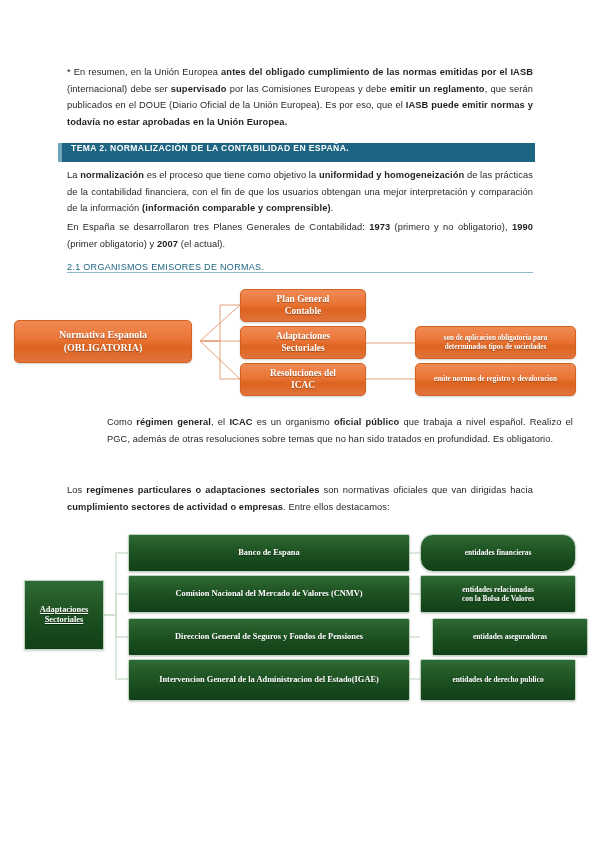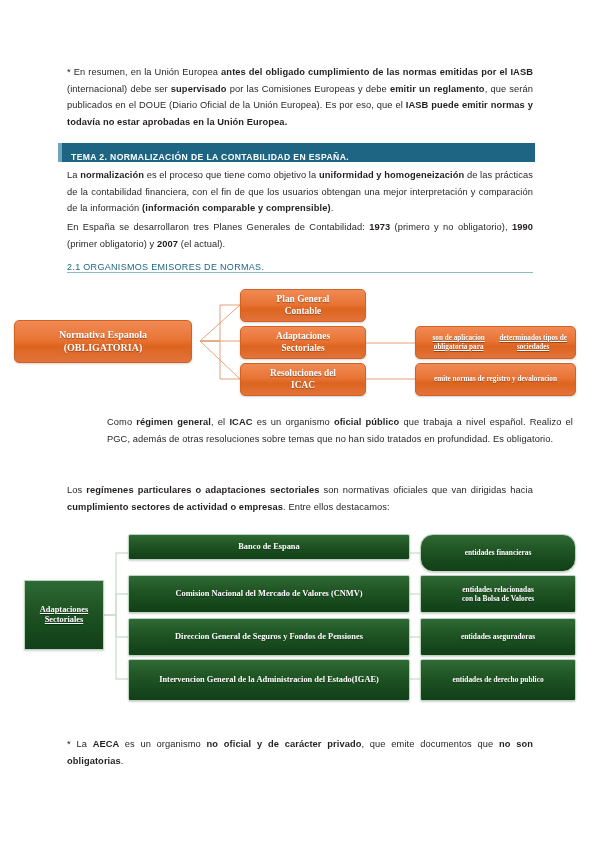--- a/index.html
+++ b/index.html
@@ -38,21 +38,21 @@
   .banner {
     position: absolute;
     left: 58px;
     top: 143px;
     width: 477px;
     height: 19px;
     background: #1d6583;
     border-left: 4px solid #6fa5bd;
     box-sizing: border-box;
     display: flex;
-    align-items: flex-end;
+    align-items: flex-start;
   }
   .banner-label {
     color: #ffffff;
     font-size: 8.6px;
     font-weight: bold;
     letter-spacing: .045em;
     padding-left: 9px;
     white-space: nowrap;
   }
 
@@ -150,21 +150,21 @@
   <div class="dbox orange" style="left:240px; top:326px; width:126px; height:33px; font-size:9.4px; flex-direction:column;">
     <span>Adaptaciones</span>
     <span>Sectoriales</span>
   </div>
 
   <div class="dbox orange" style="left:240px; top:363px; width:126px; height:33px; font-size:9.4px; flex-direction:column;">
     <span>Resoluciones del</span>
     <span>ICAC</span>
   </div>
 
-  <div class="dbox orange" style="left:415px; top:326px; width:161px; height:33px; font-size:7.2px; flex-direction:row;text-decoration:underline;">
+  <div class="dbox orange" style="left:415px; top:326px; width:161px; height:33px; font-size:7.2px; flex-direction:column;">
     <span>son de aplicacion obligatoria para</span>
     <span>determinados tipos de sociedades</span>
   </div>
 
   <div class="dbox orange" style="left:415px; top:363px; width:161px; height:33px; font-size:7.2px; flex-direction:row;">
     <span>emite normas de registro y de</span>
     <span>valoracion</span>
   </div>
 
   <div class="para" style="top:414px;margin-left:40px;"><span>Como </span><b>régimen general</b><span>, el </span><b>ICAC </b><span>es un organismo </span><b>oficial público </b><span>que trabaja a nivel español. Realizo el PGC, además de otras resoluciones sobre temas que no han sido tratados en profundidad. Es obligatorio.</span></div>
@@ -180,45 +180,44 @@
     <line x1="410" y1="594" x2="420" y2="594" stroke="#cfe0cf" stroke-width="1.4"></line>
     <line x1="410" y1="637" x2="420" y2="637" stroke="#cfe0cf" stroke-width="1.4"></line>
     <line x1="410" y1="679" x2="420" y2="679" stroke="#cfe0cf" stroke-width="1.4"></line>
   </svg>
 
   <div class="dbox green square" style="left:24px; top:580px; width:80px; height:70px; font-size:8.4px; flex-direction:column;">
     <span class="u">Adaptaciones</span>
     <span class="u">Sectoriales</span>
   </div>
 
-  <div class="dbox green" style="left:128px; top:534px; width:282px; height:26px; font-size:8.4px;">
+  <div class="dbox green" style="left:128px; top:534px; width:282px; height:38px; font-size:8.4px;">
     <span>Banco de Espana</span>
   </div>
   <div class="dbox green" style="left:420px; top:534px; width:156px; height:38px; font-size:7.4px;border-radius:13px;">
     <span>entidades financieras</span>
   </div>
 
   <div class="dbox green" style="left:128px; top:575px; width:282px; height:38px; font-size:8.4px;">
     <span>Comision Nacional del Mercado de Valores (CNMV)</span>
   </div>
   <div class="dbox green" style="left:420px; top:575px; width:156px; height:38px; font-size:7.4px; flex-direction:column;">
     <span>entidades relacionadas</span>
     <span>con la Bolsa de Valores</span>
   </div>
 
   <div class="dbox green" style="left:128px; top:618px; width:282px; height:38px; font-size:8.4px;">
     <span>Direccion General de Seguros y Fondos de Pensiones</span>
   </div>
-  <div class="dbox green" style="left:420px; top:618px; width:156px; height:38px; font-size:7.4px;">
+  <div class="dbox green" style="left:432px; top:618px; width:156px; height:38px; font-size:7.4px;">
     <span>entidades aseguradoras</span>
   </div>
 
   <div class="dbox green" style="left:128px; top:659px; width:282px; height:42px; font-size:8.4px; flex-direction:row;">
     <span>Intervencion General de la Administracion del Estado</span>
     <span>(IGAE)</span>
   </div>
   <div class="dbox green" style="left:420px; top:659px; width:156px; height:42px; font-size:7.4px;">
     <span>entidades de derecho publico</span>
   </div>
 
-  <div class="para" style="top:736px;"><span>* La </span><b>AECA </b><span>es un organismo </span><b>no oficial y de carácter privado</b><span>, que emite documentos que </span><b>no son obligatorias</b><span>.</span></div>
 
 </div>
 
 </body></html>

